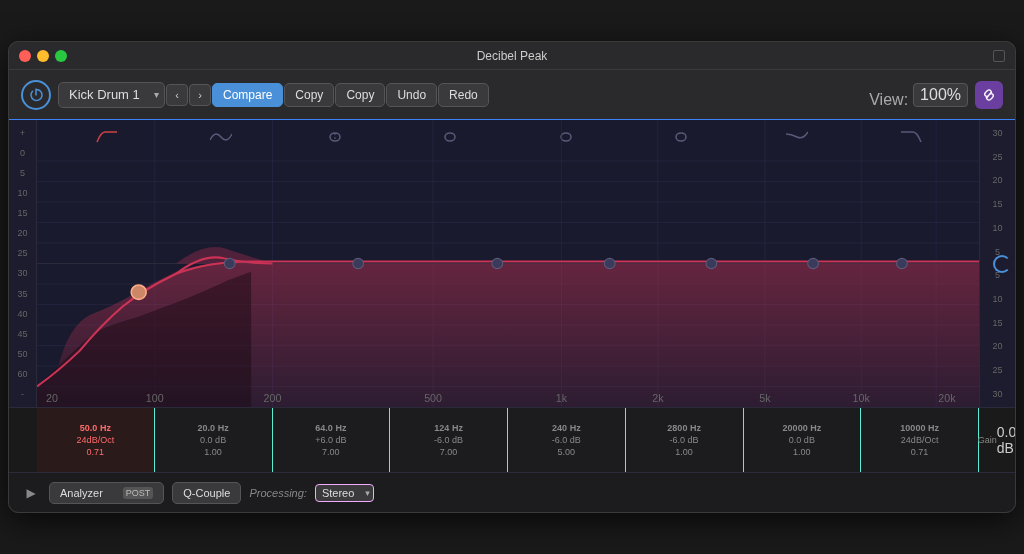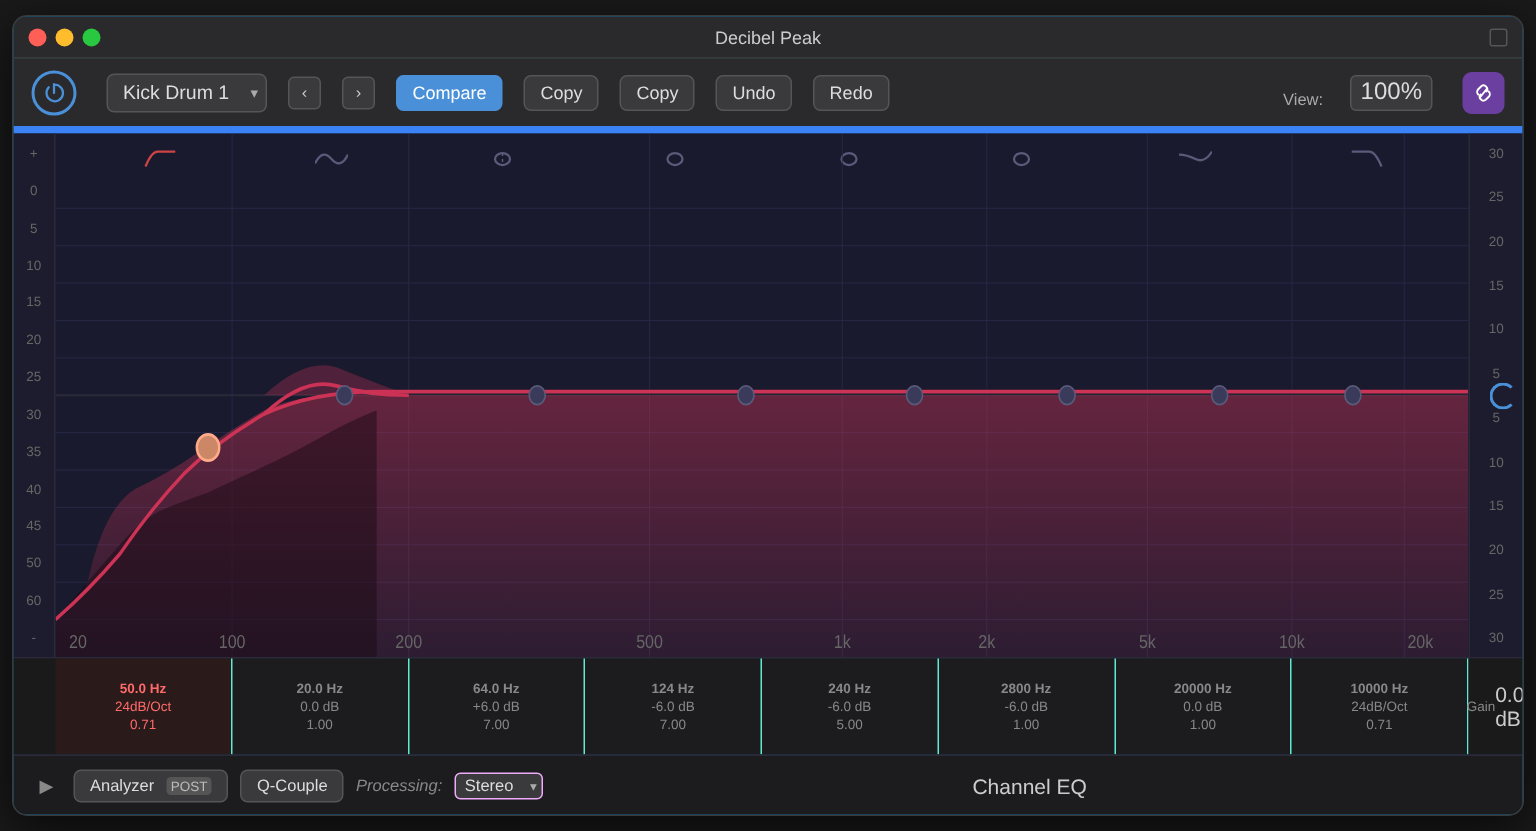--- a/index.html
+++ b/index.html
@@ -8,22 +8,22 @@
       display: flex;
       justify-content: center;
       align-items: center;
       width: 1024px;
       height: 554px;
       font-family: -apple-system, BlinkMacSystemFont, 'Helvetica Neue', sans-serif;
       overflow: hidden;
     }
     .plugin-window {
       width: 1008px;
-      height: 534px;
-      background: #0369a1;
+      height: 472px;
+      background: #404040;
       border-radius: 10px;
       border: 1px solid #3a3a3a;
       display: flex;
       flex-direction: column;
       overflow: hidden;
       box-shadow: 0 8px 32px rgba(0,0,0,0.7);
     }
     .title-bar {
       background: #2a2a2c;
       height: 28px;
@@ -59,22 +59,22 @@
       height: 12px;
       border-radius: 2px;
       border: 1px solid #555;
     }
     .toolbar {
       background: #2a2a2c;
       height: 50px;
       display: flex;
       align-items: center;
       padding: 0 12px;
-      gap: 14px;
-      border-bottom: 5px solid #3b82f6;
+      gap: 1px;
+      border-bottom: 1px solid #3b82f6;
     }
     .power-btn {
       width: 30px;
       height: 30px;
       border-radius: 50%;
       border: 2px solid #4a90d9;
       background: transparent;
       display: flex;
       align-items: center;
       justify-content: center;
@@ -132,21 +132,21 @@
       align-items: center;
     }
     .toolbar-btn.active {
       background: #4a90d9;
       border-color: #4a90d9;
       color: #fff;
     }
     .toolbar-spacer { flex: 1; }
     .view-label {
       color: #aaa;
-      font-size: 11px;
+      font-size: 16px;
       margin-top: 11px;
     }
     .view-value {
       color: #ddd;
       font-size: 16px;
       background: #3a3a3c;
       border: 1px solid #555;
       border-radius: 4px;
       padding: 2px 6px;
       margin-left: 4px;
@@ -265,21 +265,21 @@
     .bottom-btn {
       background: #3a3a3c;
       border: 1px solid #555;
       border-radius: 5px;
       color: #ddd;
       font-size: 11px;
       padding: 4px 10px;
       cursor: pointer;
       display: flex;
       align-items: center;
-      gap: 8px;
+      gap: 20px;
     }
     .bottom-btn .badge {
       background: #555;
       border-radius: 3px;
       font-size: 9px;
       padding: 1px 3px;
       color: #bbb;
     }
     .processing-label {
       color: #888;
@@ -611,15 +611,14 @@
     <div class="bottom-btn">
       <span>Q-Couple</span>
     </div>
     <span class="processing-label">Processing:</span>
     <div class="processing-container">
       <select class="processing-select">
         <option>Stereo</option>
       </select>
       <span class="processing-arrow">▾</span>
     </div>
-    <span class="channel-eq-label">Channel EQ</span>
   </div>
 </div>
 
 </body></html>

